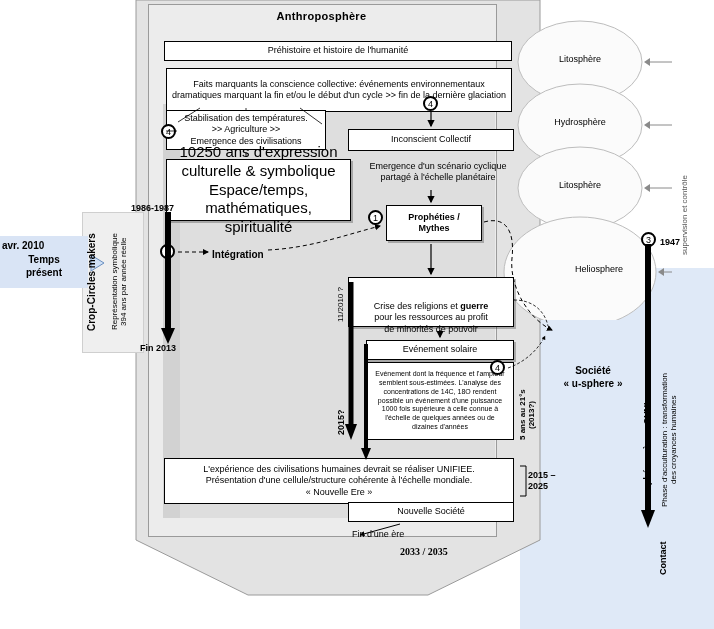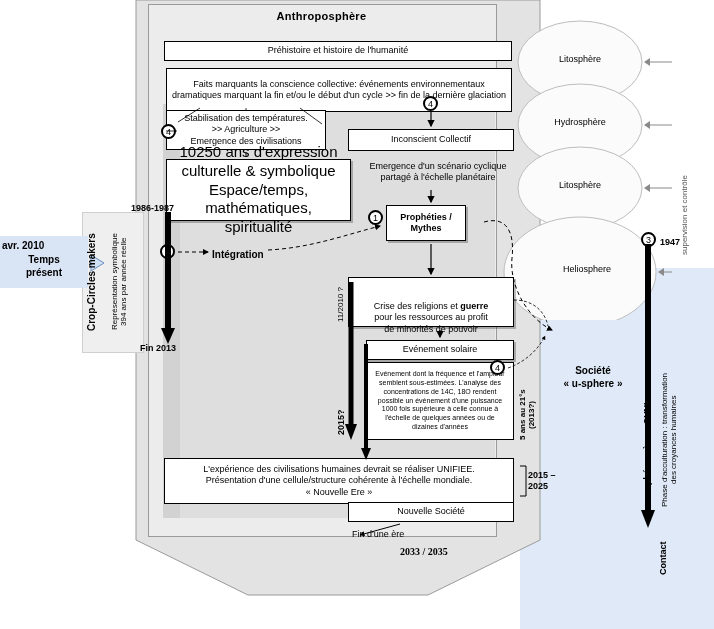--- a/index.html
+++ b/index.html
@@ -130,21 +130,21 @@
       <path d="M172,178 L146,178"></path>
         <path d="M150,174 L144,178 L150,182" fill="#8a8a8a" stroke="none"></path>
       <path d="M172,262 L160,262"></path>
         <path d="M164,258 L158,262 L164,266" fill="#8a8a8a" stroke="none"></path>
     </g>
   </svg>
 </div>
 <div class="abs plain" style="left:532px; top:54px; width:96px;">Litosphère</div>
 <div class="abs plain" style="left:532px; top:117px; width:96px;">Hydrosphère</div>
 <div class="abs plain" style="left:532px; top:180px; width:96px;">Litosphère</div>
-<div class="abs plain" style="left:532px; top:264px; width:110px;">Heliosphere</div>
+<div class="abs plain" style="left:544px; top:264px; width:110px;">Heliosphere</div>
 
 <div class="abs vert" style="left:680px; top:150px; height:130px; font-size:8px; color:#555;">supervision et contrôle</div>
 
 <div class="abs" style="left:0px; top:236px; width:88px; height:52px; background:#d9e4f5;"></div>
 <div class="abs bold" style="left:2px; top:240px; width:84px; font-size:10px;">avr. 2010</div>
 <div class="abs bold" style="left:2px; top:254px; width:84px; text-align:center; font-size:10px;">Temps</div>
 <div class="abs bold" style="left:2px; top:267px; width:84px; text-align:center; font-size:10px;">présent</div>
 <div class="abs" style="left:90px; top:253px;">
   <svg width="16" height="20" viewBox="0 0 16 20">
       <polygon points="1,2 14,10 1,18" fill="#cfe0f5" stroke="#6a8fc0"></polygon>
@@ -166,21 +166,21 @@
 <div class="abs box shadow" style="left:166px; top:159px; width:185px; height:62px; white-space:pre-line; font-size:15px;">10250 ans d'expression
 culturelle &amp; symbolique
 Espace/temps, mathématiques,
 spiritualité</div>
 
 <div class="abs box" style="left:348px; top:129px; width:166px; height:22px;">Inconscient Collectif</div>
 
 <div class="abs plain" style="left:348px; top:161px; width:180px; white-space:pre-line; font-size:9px;">Emergence d'un scénario cyclique
 partagé à l'échelle planétaire</div>
 
-<div class="abs box shadow bold" style="left:386px; top:205px; width:80px; height:36px; white-space:pre-line; font-size:9px;">Prophéties /
+<div class="abs box shadow bold" style="left:386px; top:205px; width:96px; height:36px; white-space:pre-line; font-size:9px;">Prophéties /
 Mythes</div>
 
 <div class="abs bold" style="left:212px; top:249px; font-size:10px;">Intégration</div>
 
 <div class="abs box shadow" style="left:348px; top:277px; width:166px; height:50px; display:block; padding-top:23px; font-size:9px;">
   <div><span>Crise des religions et </span><span class="bold">guerre</span></div>
   <div>pour les ressources au profit</div>
   <div>de minorités de pouvoir</div>
 </div>
 

